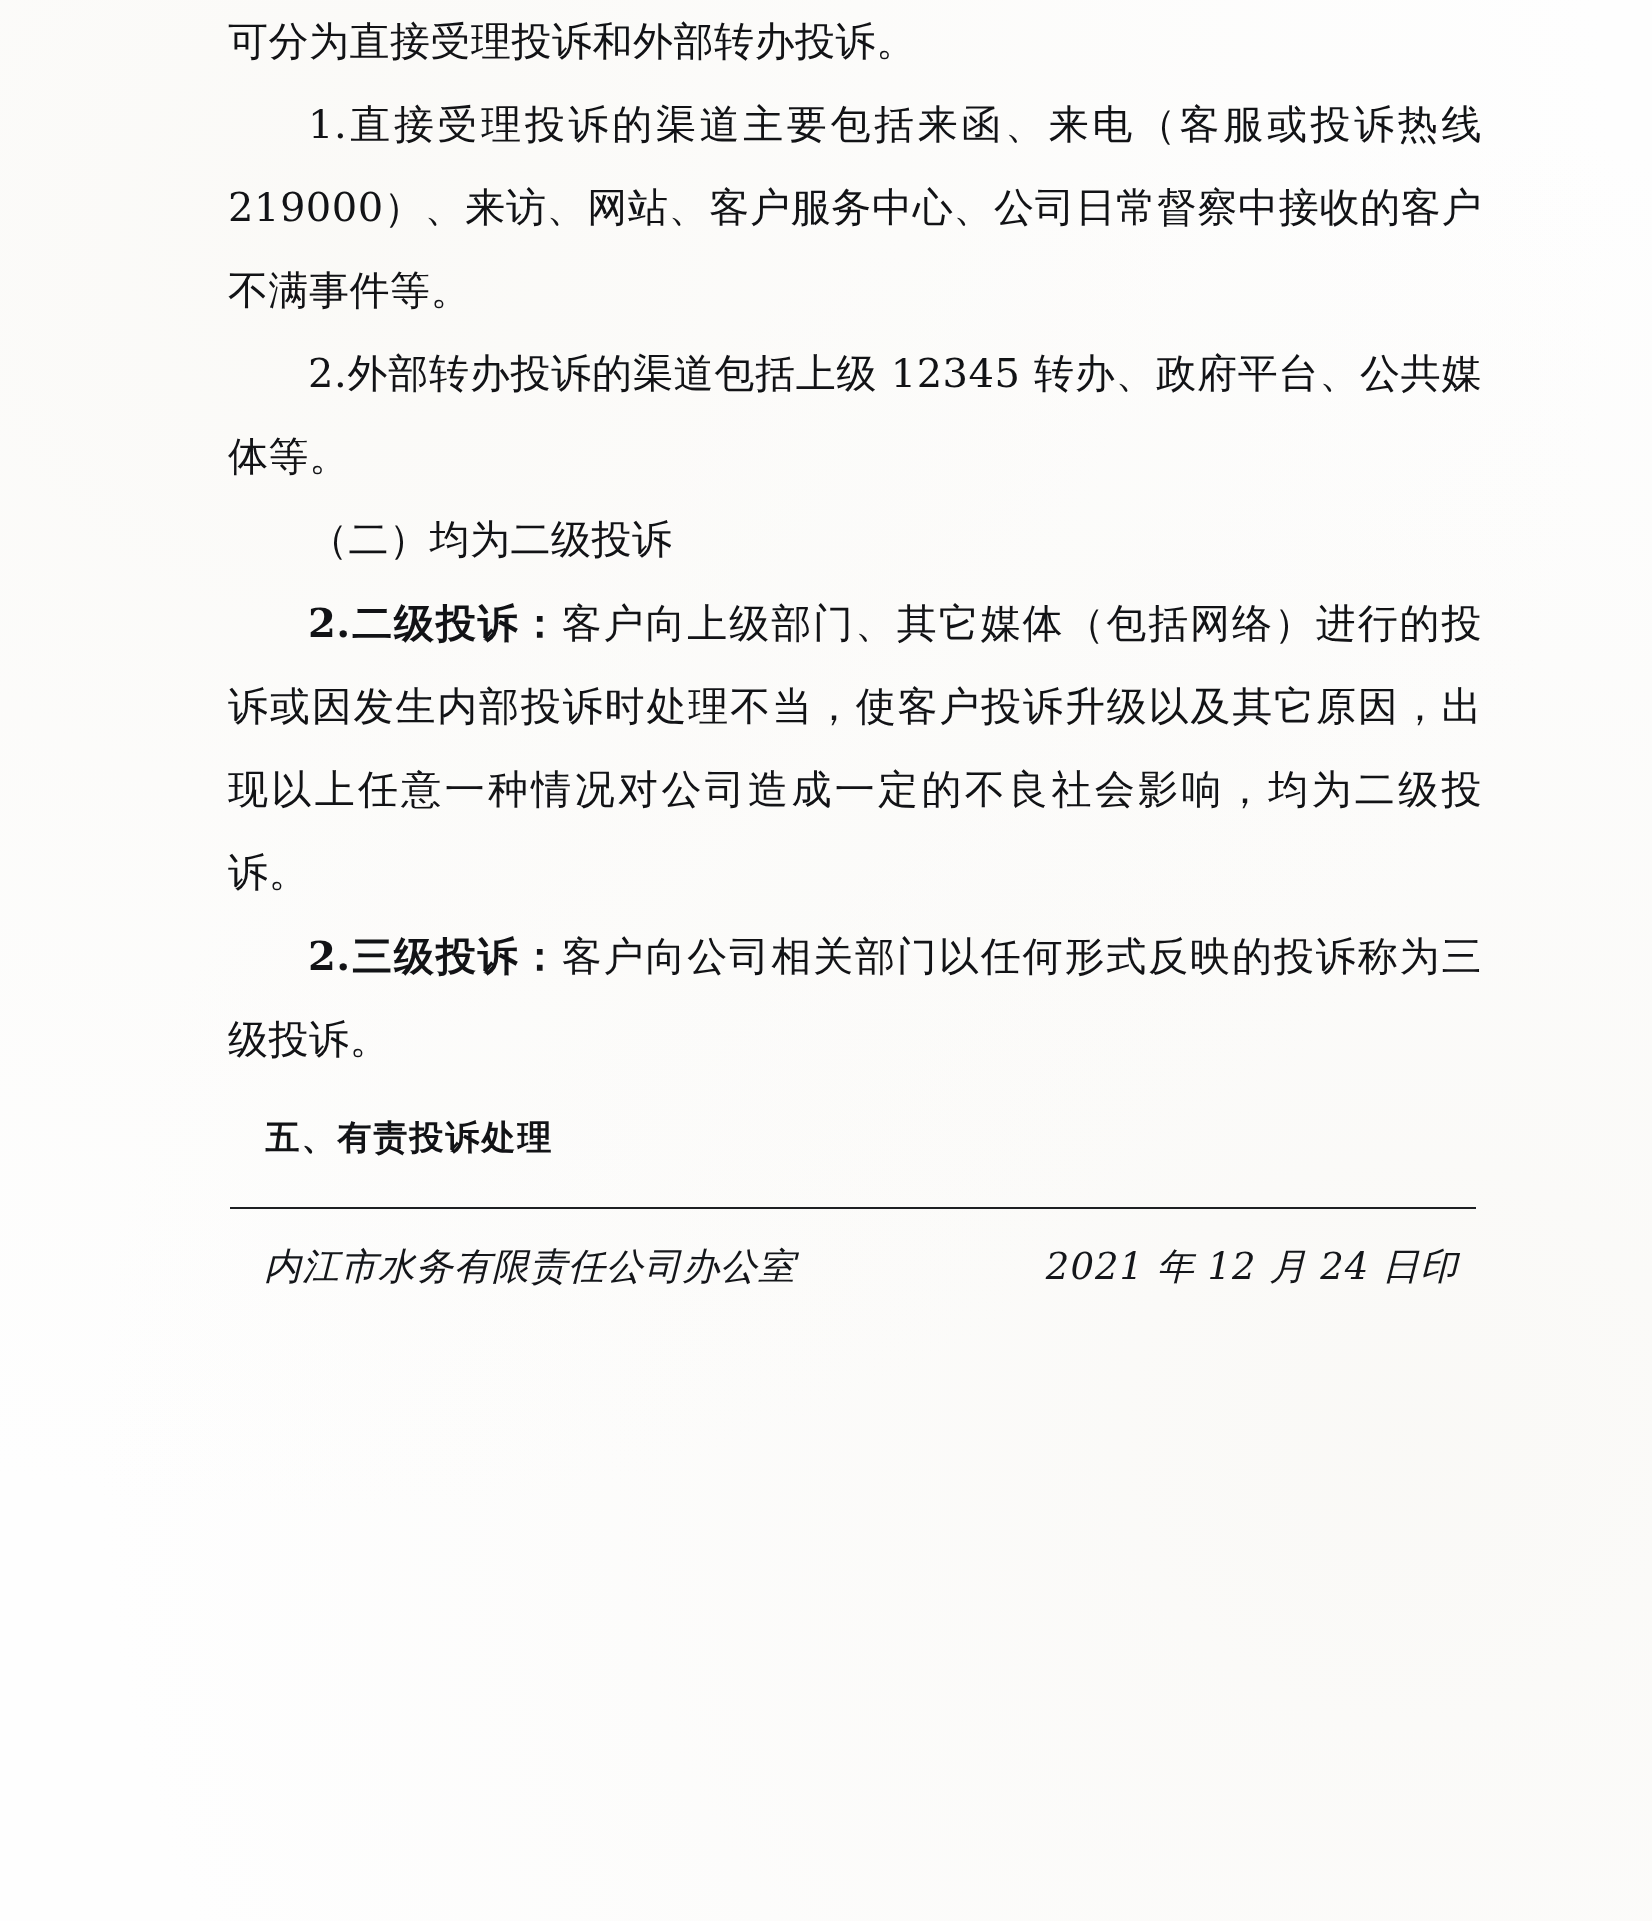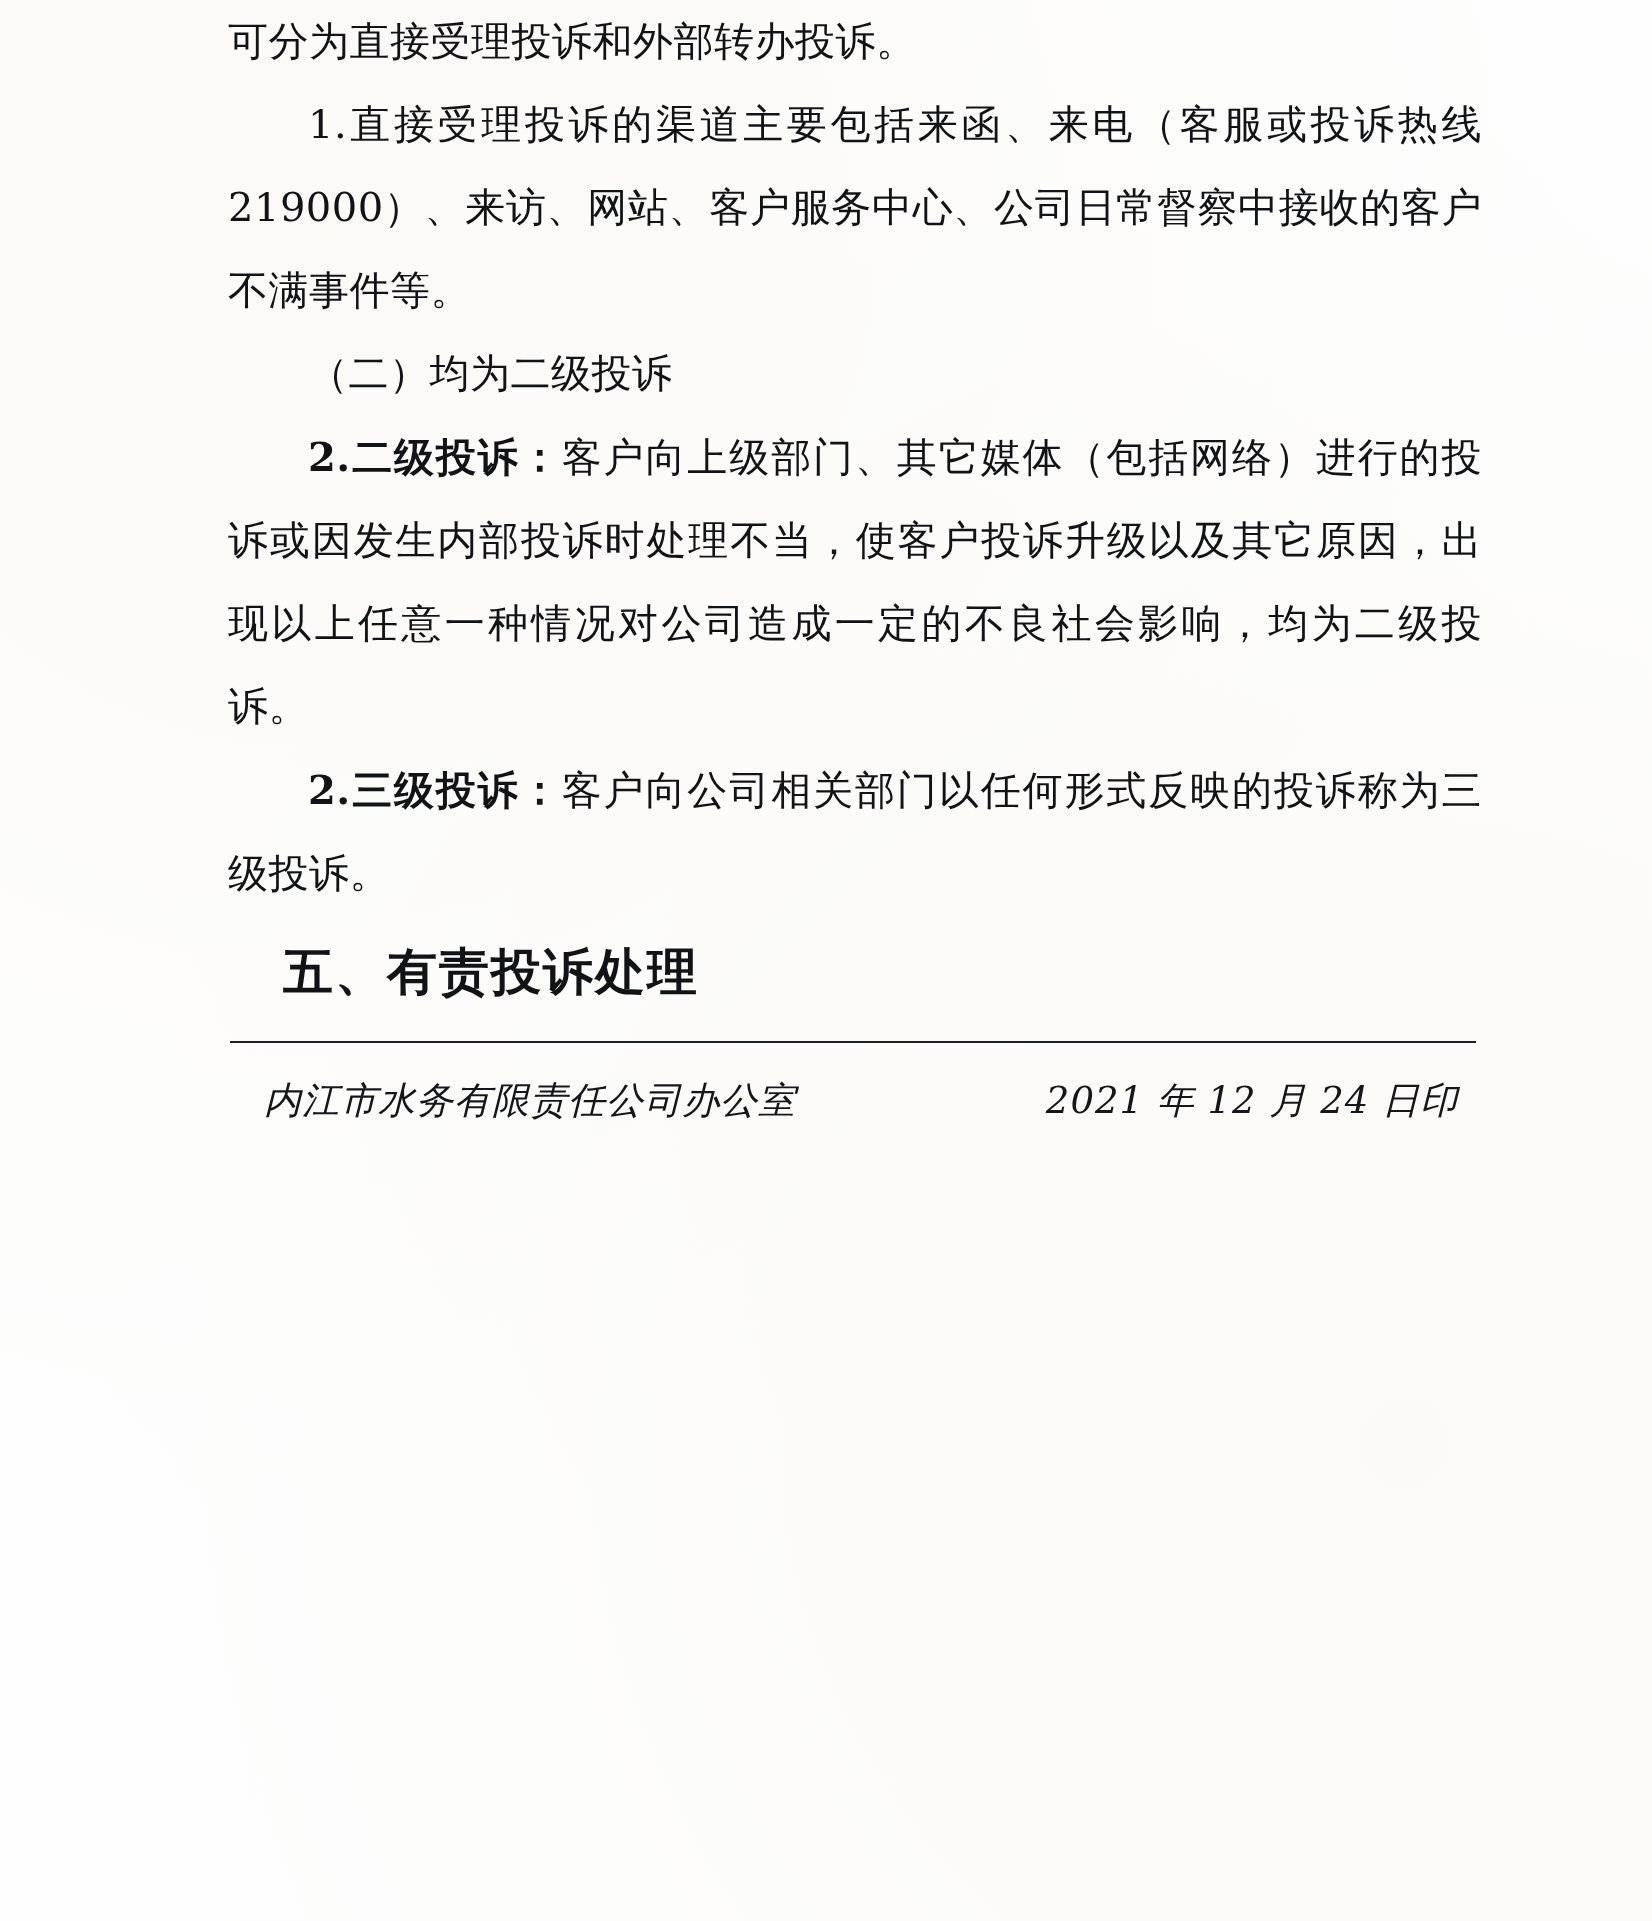--- a/index.html
+++ b/index.html
@@ -49,23 +49,24 @@
     white-space: pre-wrap;
   }
   p.nohang {
     text-indent: 0;
   }
   .heading {
     margin: 0;
     padding-top: 14px;
     text-indent: 1.1em;
     font-weight: 700;
-    font-size: 50px;
+    font-size: 34px;
     line-height: 86px;
     letter-spacing: 2px;
+    font-family: Liberation Serif, serif;
   }
   .strongrun {
     font-weight: 700;
   }
   .footer-rule {
     position: relative;
     margin-top: 26px;
     border: none;
     border-top: 2.5px solid #1d1f22;
     width: 1246px;
@@ -90,20 +91,21 @@
 </head>
 <body>
 
 <div class="page">
   <div class="body-text">
 
     <p class="para nohang">可分为直接受理投诉和外部转办投诉。</p>
 
     <p class="para">1.直接受理投诉的渠道主要包括来函、来电（客服或投诉热线 219000）、来访、网站、客户服务中心、公司日常督察中接收的客户不满事件等。</p>
 
+    <p class="para">2.外部转办投诉的渠道包括上级 12345 转办、政府平台、公共媒体等。</p>
 
     <p class="para">（二）均为二级投诉</p>
 
 
     <p class="para"><span class="strongrun">2.二级投诉：</span><span>客户向上级部门、其它媒体（包括网络）进行的投诉或因发生内部投诉时处理不当，使客户投诉升级以及其它原因，出现以上任意一种情况对公司造成一定的不良社会影响，均为二级投诉。</span></p>
 
     <p class="para"><span class="strongrun">2.三级投诉：</span><span>客户向公司相关部门以任何形式反映的投诉称为三级投诉。</span></p>
 
     <p class="heading">五、有责投诉处理</p>
 

